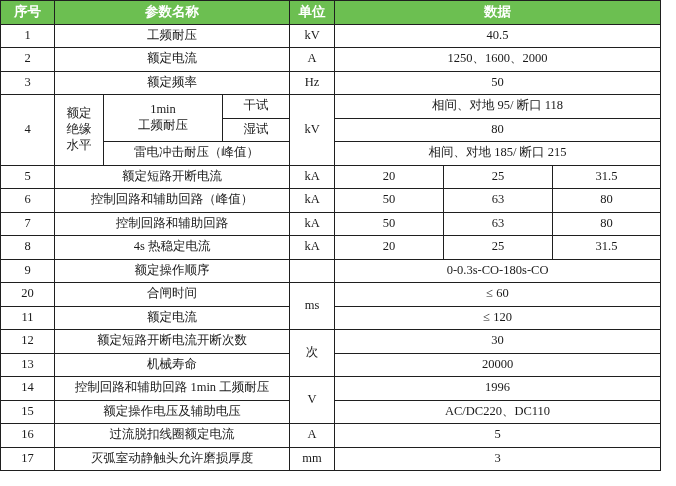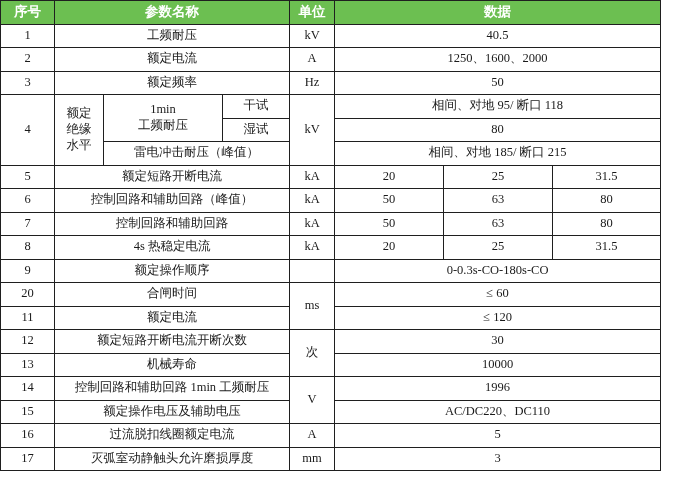--- a/index.html
+++ b/index.html
@@ -173,21 +173,21 @@
 
     <tr>
       <td>12</td>
       <td colspan="3">额定短路开断电流开断次数</td>
       <td rowspan="2">次</td>
       <td colspan="3">30</td>
     </tr>
     <tr>
       <td>13</td>
       <td colspan="3">机械寿命</td>
-      <td colspan="3">10000</td>
+      <td colspan="3">20000</td>
     </tr>
 
     <tr>
       <td>14</td>
       <td colspan="3">控制回路和辅助回路 1min 工频耐压</td>
       <td rowspan="2">V</td>
       <td colspan="3">1996</td>
     </tr>
     <tr>
       <td>15</td>

